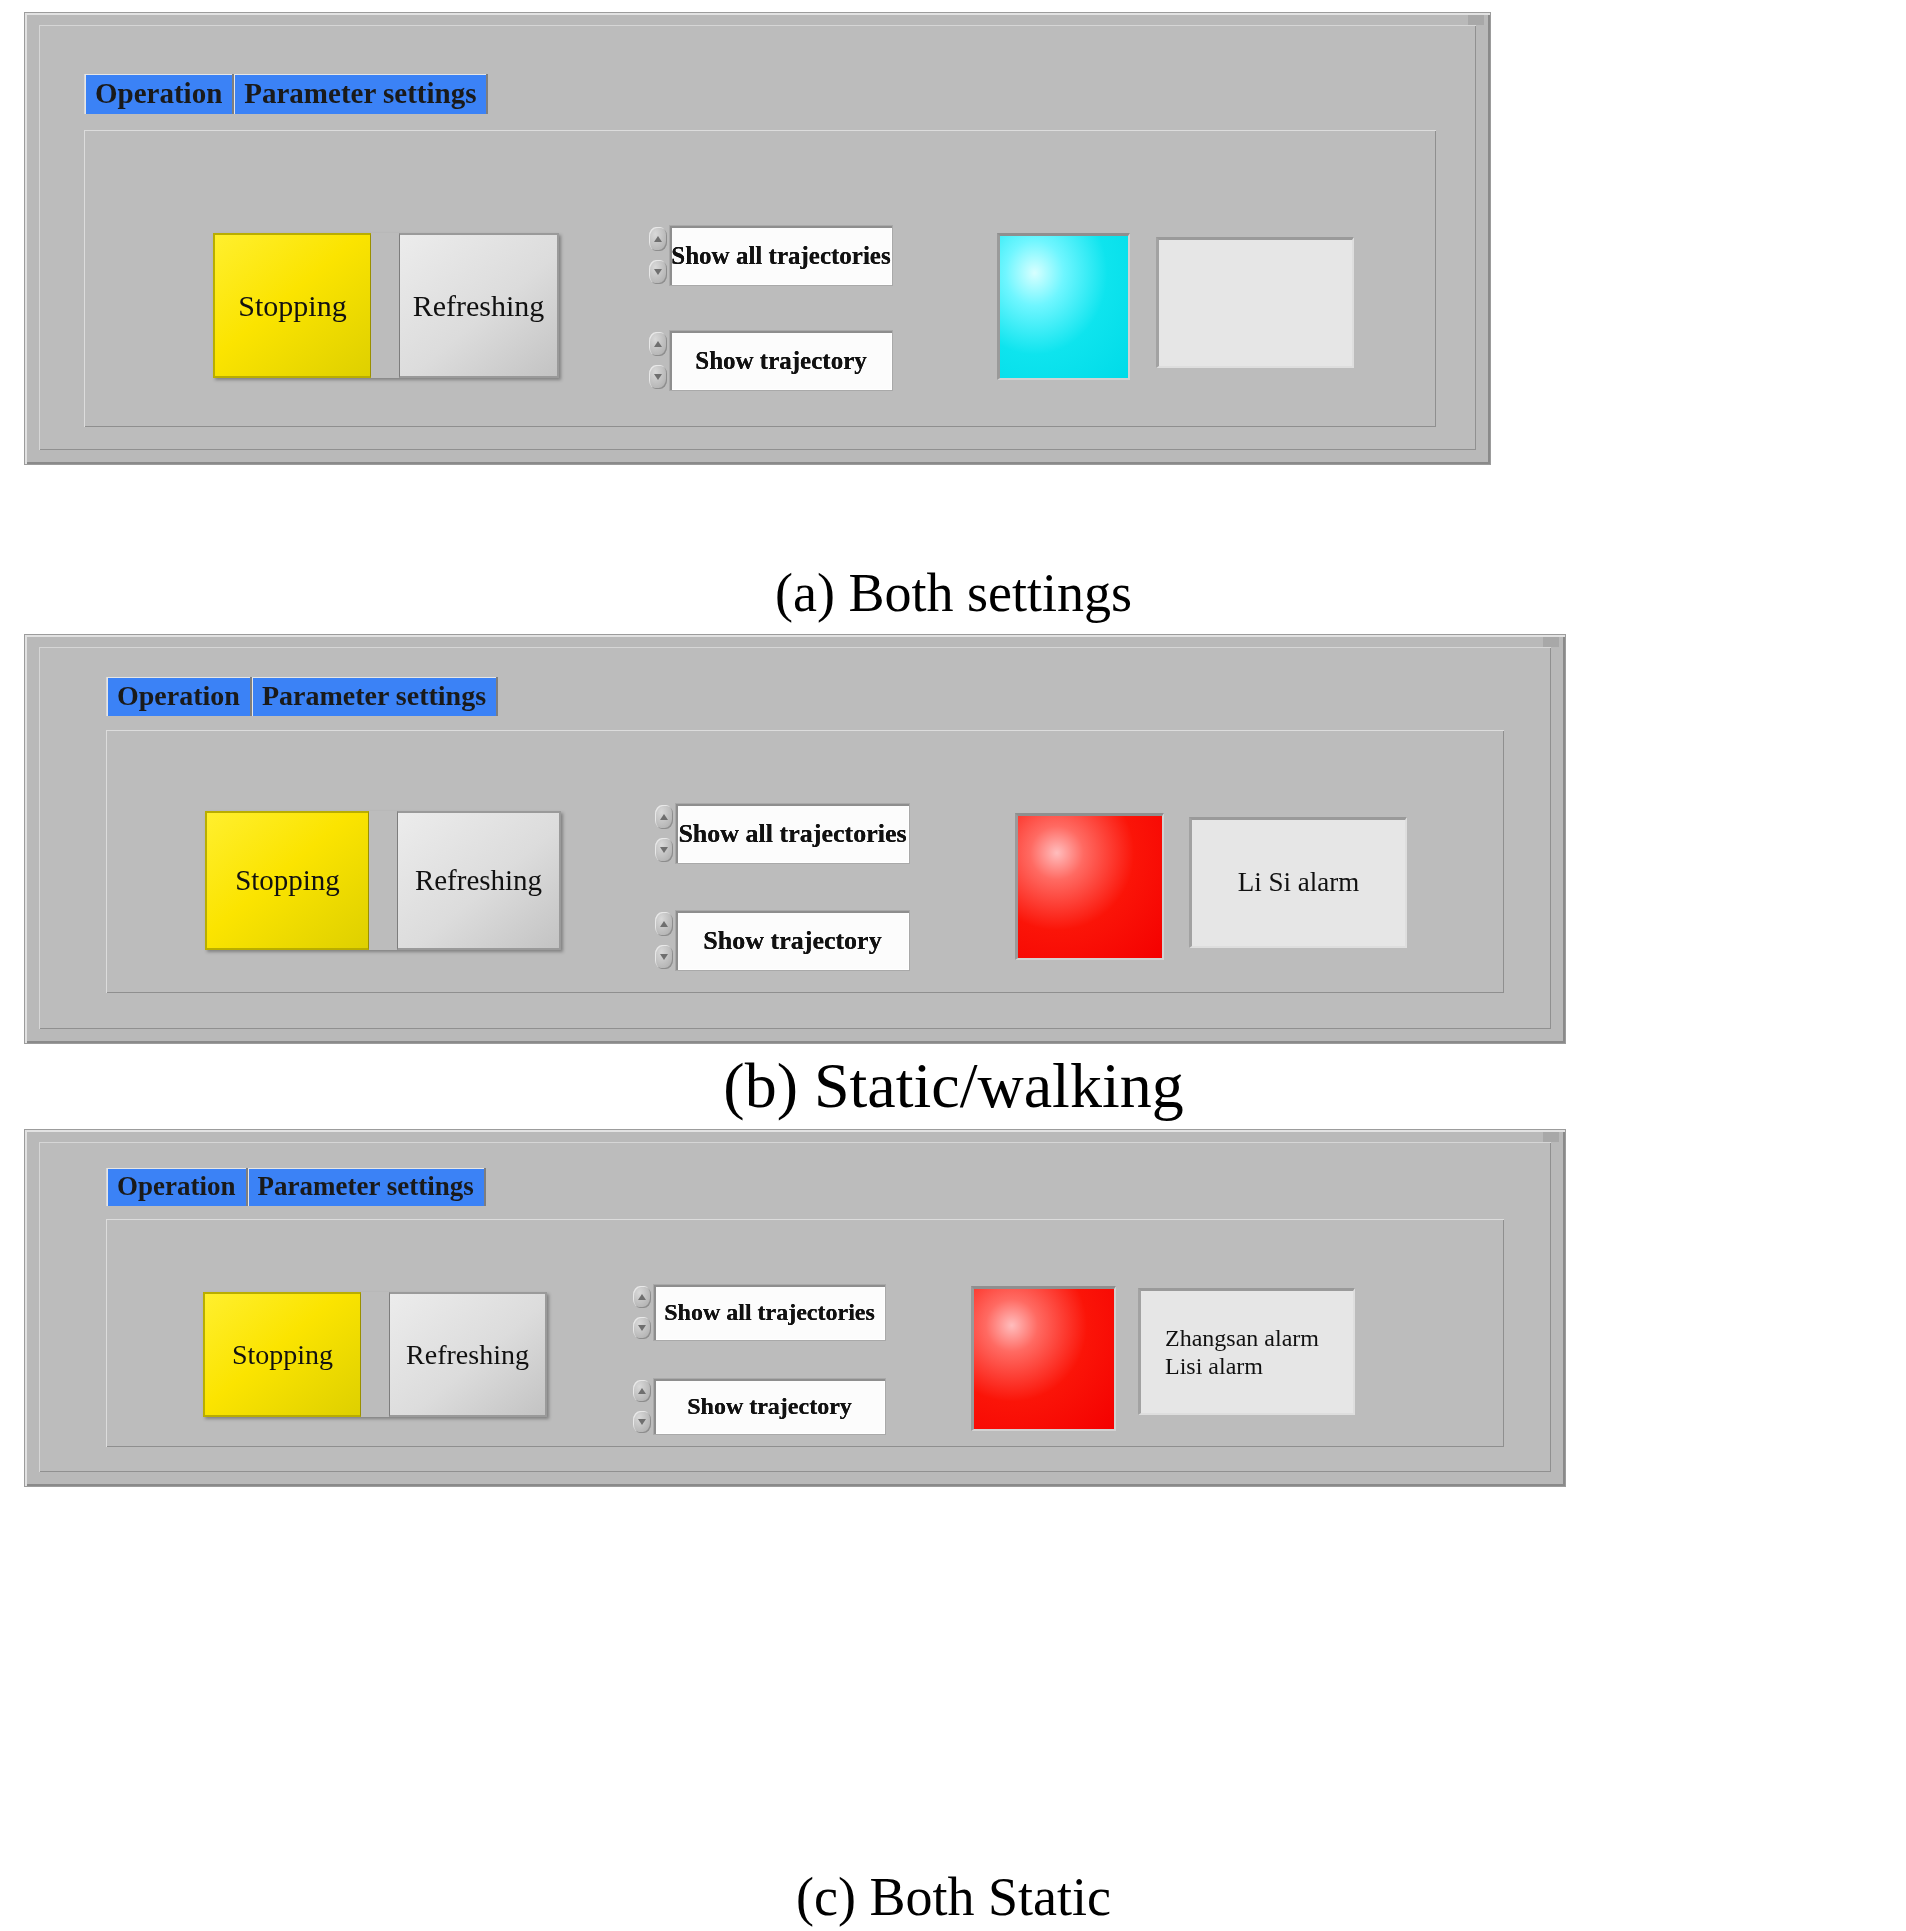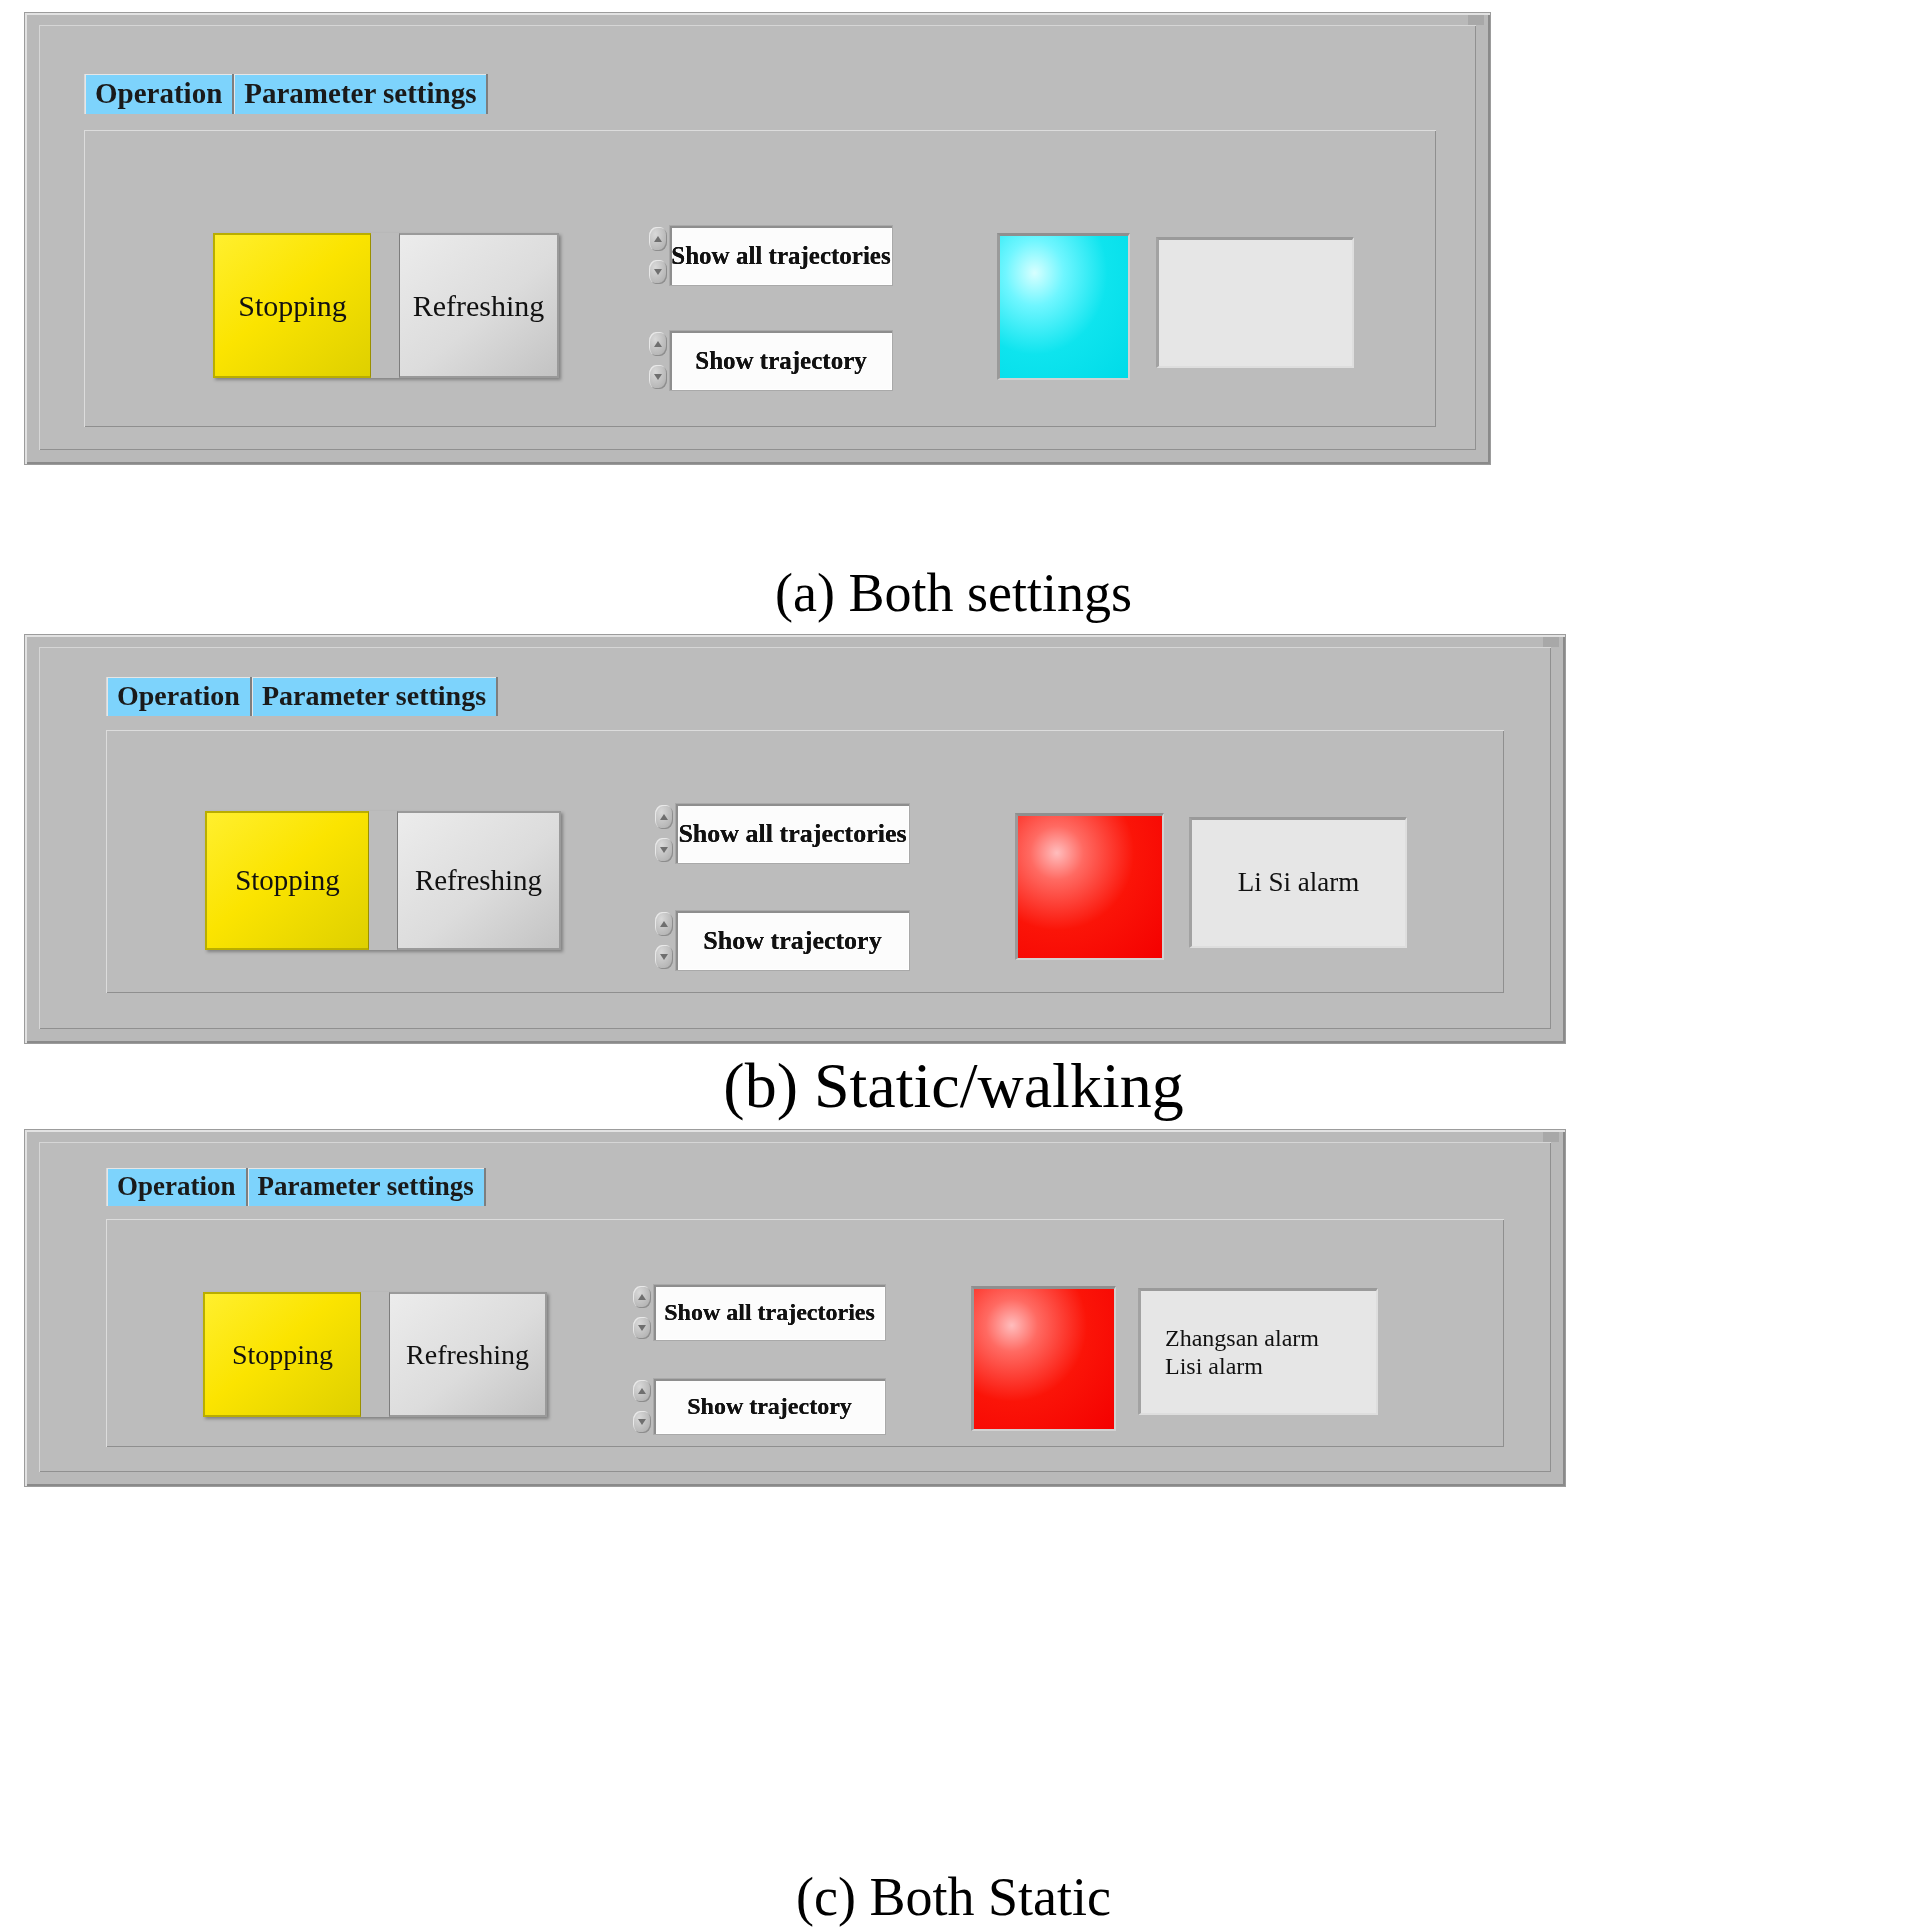--- a/index.html
+++ b/index.html
@@ -13,21 +13,21 @@
          border:1px solid #9c9c9c;}
   .panel-inner{position:absolute;left:14px;right:14px;top:12px;bottom:14px;
                background:#bcbcbc;
                box-shadow: inset 1px 1px 0 #d6d6d6, inset -1px -1px 0 #909090;}
 
   
   .frame-nub{position:absolute;right:6px;top:2px;width:16px;height:10px;background:#a8a8a8;}
 
   
   .tabstrip{position:absolute;display:flex;align-items:flex-end;}
-  .tab{position:relative;background:#7dd3fc;color:#1a1a1a;
+  .tab{position:relative;background:#3b82f6;color:#1a1a1a;
        font-family:"Liberation Serif",serif;font-weight:700;
        padding:4px 10px 6px 10px;line-height:1.05;
        box-shadow: inset 1px 1px 0 #e6e6e6;
        border-right:2px solid #7e7e7e;}
   .tab.first{border-left:1px solid #d8d8d8;}
 
   
   .well{position:absolute;background:#bcbcbc;
         box-shadow: inset 1px 1px 0 #dcdcdc, inset -1px -1px 0 #8f8f8f;}
 
@@ -285,21 +285,21 @@
             </svg>
         </div>
       </div>
       <div class="field" style="font-size:24px;">
         <span>Show trajectory</span>
       </div>
     </div>
 
     <div class="led led-on-red" style="left:946px;top:156px;width:145px;height:145px;"></div>
 
-    <div class="strbox topleft" style="left:1113px;top:158px;width:240px;height:127px;font-size:24px;padding:6px 0 6px 24px;">
+    <div class="strbox topleft" style="left:1113px;top:158px;width:217px;height:127px;font-size:24px;padding:6px 0 6px 24px;">
       <span class="lines">Zhangsan alarm
 Lisi alarm</span>
     </div>
   </div>
 
   <div class="caption" style="left:0;top:1828px;font-size:54px;margin-top:38px;">
     <span>(c) Both Static</span>
   </div>
 
 </div>

